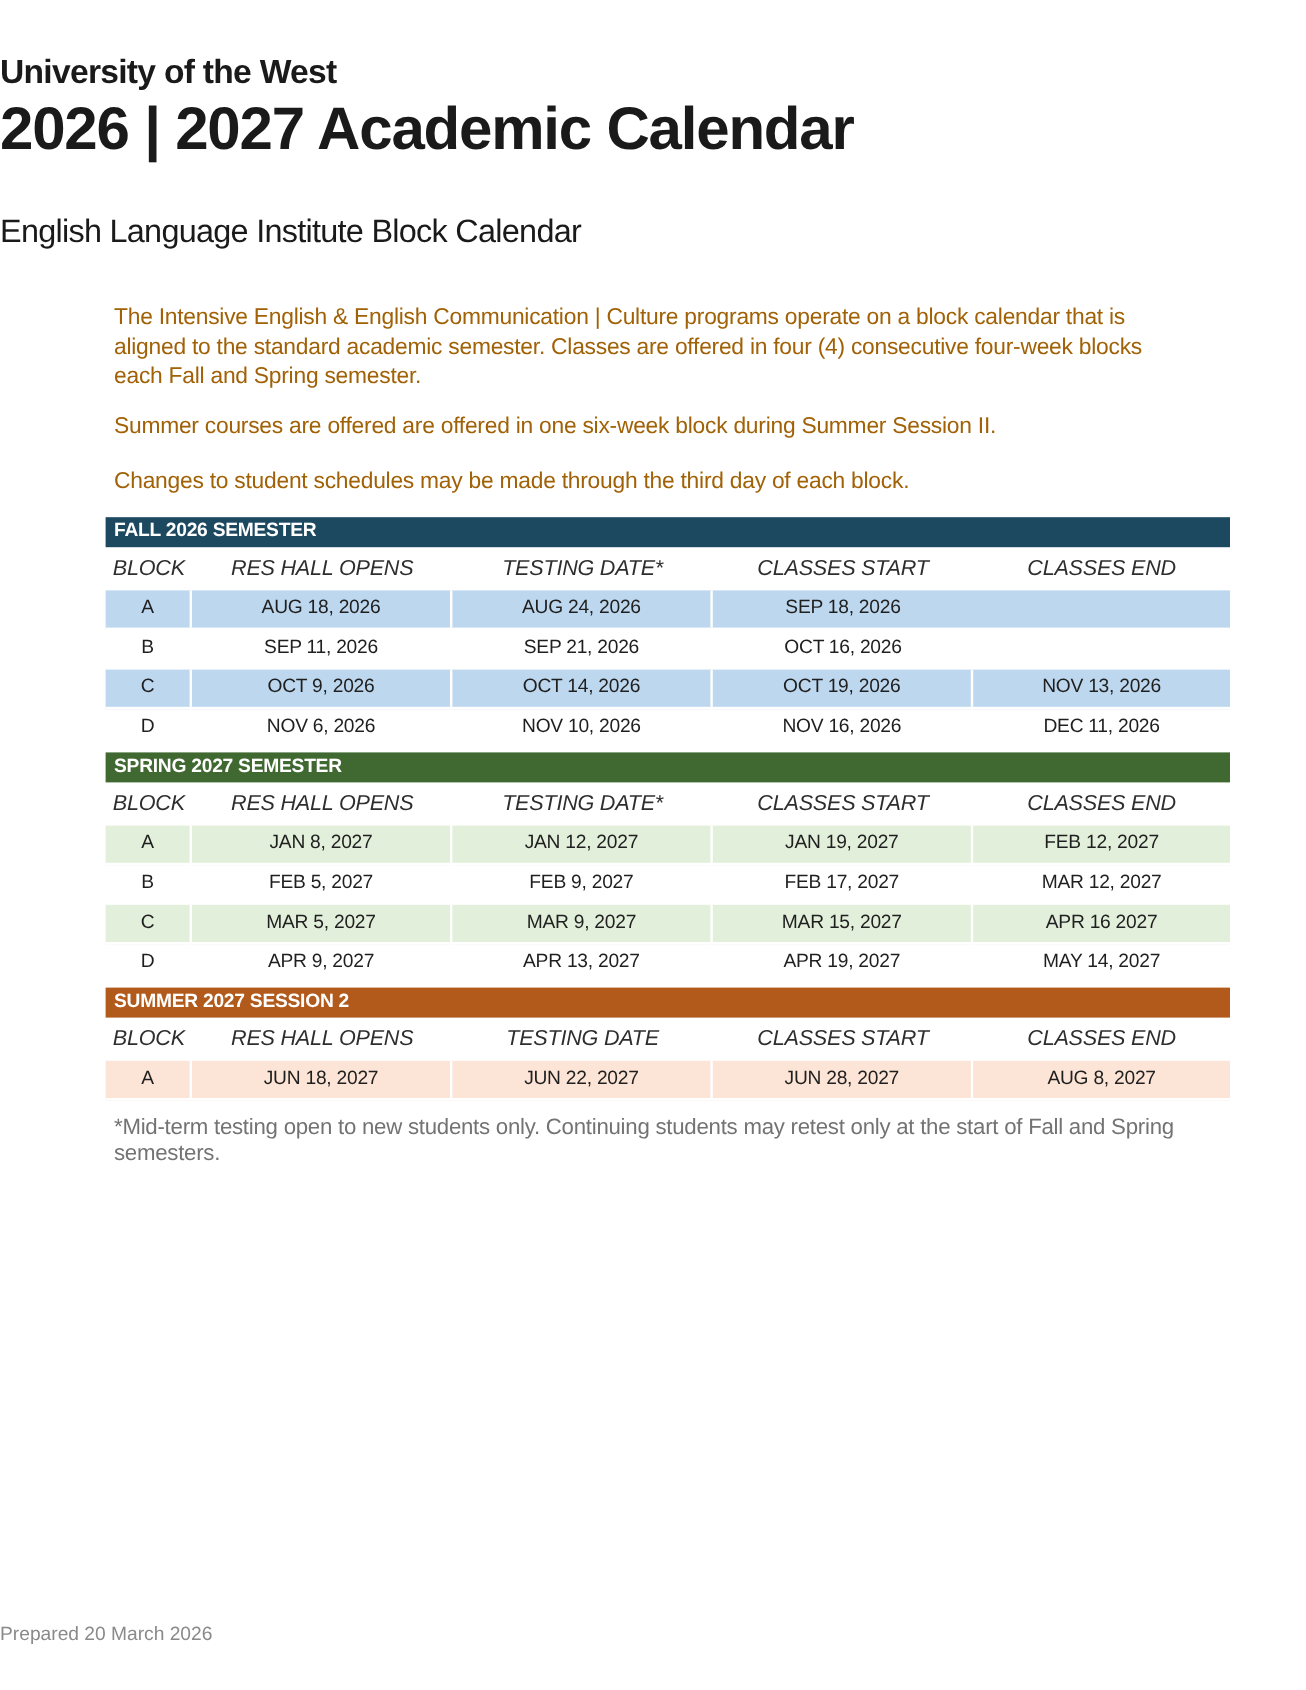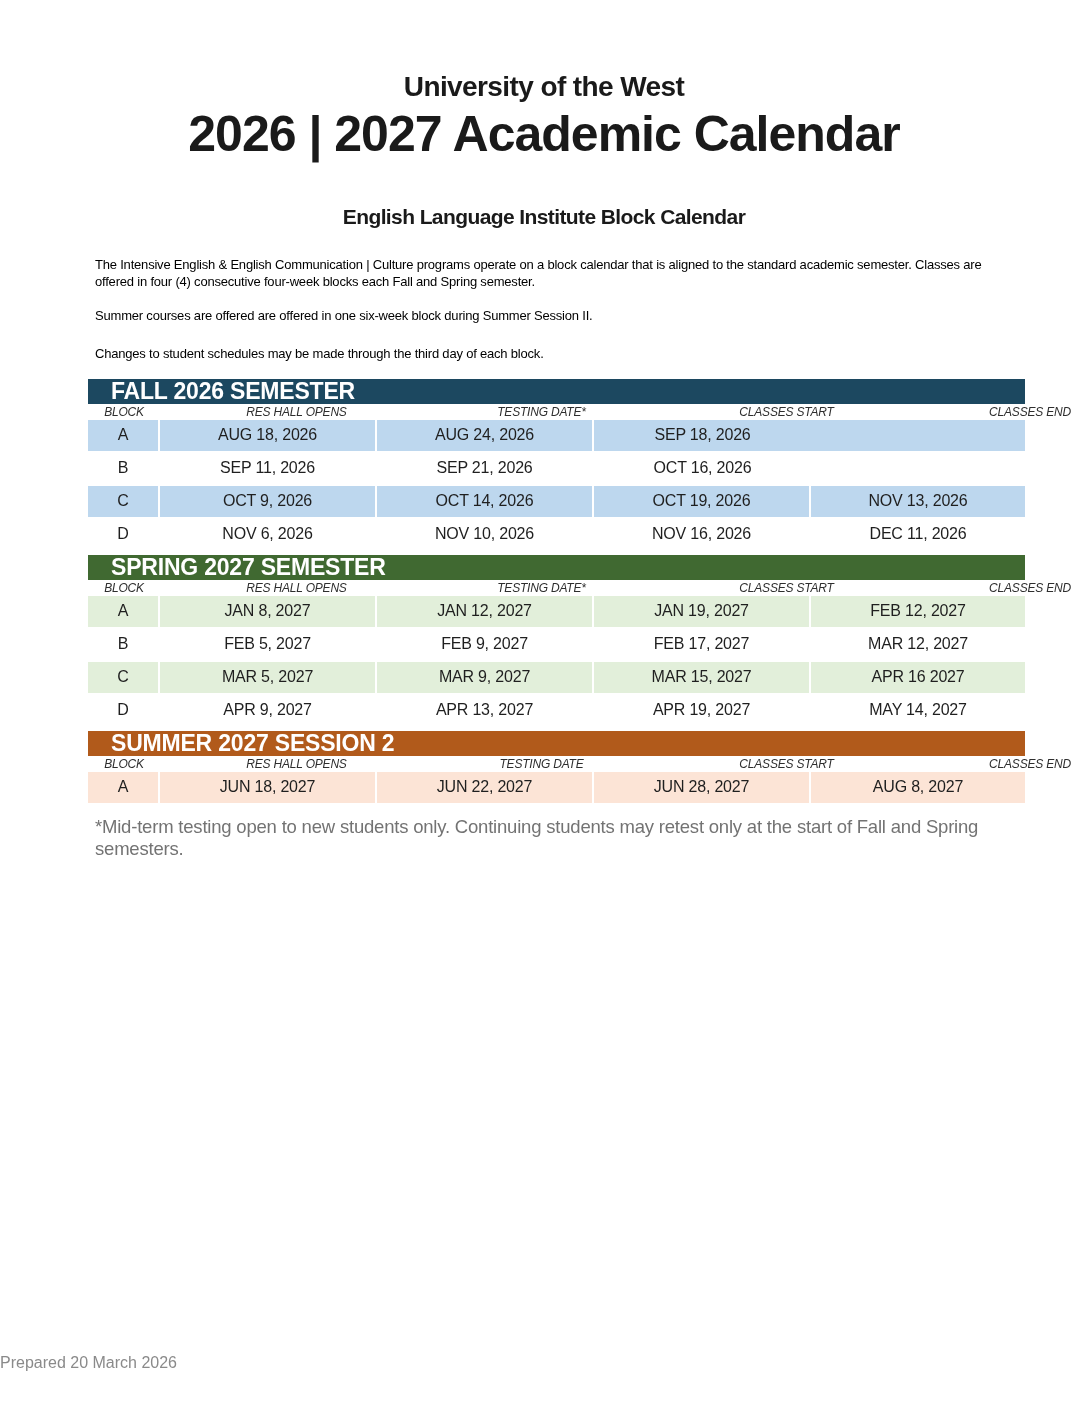--- a/index.html
+++ b/index.html
@@ -8,57 +8,56 @@
     width:1088px;
     height:1408px;
     margin:0 auto;
     background:#ffffff;
     font-family:"Liberation Sans", sans-serif;
     color:#222;
     overflow:hidden;
   }
 
   
-  .doc-header { text-align:center; padding-top:70px; color:#1a1a1a; }
+  .doc-header { padding-top:43px; color:#1a1a1a; }
   .org-name   { font-size:28px; font-weight:bold; letter-spacing:-0.6px; line-height:1.2; }
   .doc-title  { font-size:50px; font-weight:bold; letter-spacing:-1px;  line-height:1.15; margin-top:2px; }
-  .doc-subtitle { font-size:21px; font-weight:bold; letter-spacing:-0.6px; margin-top:42px; }
-
-  
-  .intro { margin:28px 100px 0 95px; font-size:13px; line-height:1.3; color:#000000; letter-spacing:-0.2px; }
+  .doc-subtitle { font-size:27px; font-weight:normal; letter-spacing:-0.6px; margin-top:42px; }
+
+  
+  .intro { margin:44px 100px 0 95px; font-size:19px; line-height:1.3; color:#a16207; letter-spacing:-0.2px; }
   .intro p { margin:0; }
   .intro p + p { margin-top:17px; }
   .intro p.gap-lg { margin-top:21px; }
 
   
   .tables { margin:16px 0 0 88px; width:937px; }
   .section + .section { margin-top:3px; }
 
   .section-bar {
     height:25px;
     display:flex; align-items:center;
-    padding-left:23px; box-sizing:border-box;
-    color:#ffffff; font-weight:bold; font-size:23px; letter-spacing:-0.2px;
+    padding-left:7px; box-sizing:border-box;
+    color:#ffffff; font-weight:bold; font-size:16px; letter-spacing:-0.2px;
   }
   .section-fall   .section-bar { background:var(--fall-header-bg,   #1C4860); }
   .section-spring .section-bar { background:var(--spring-header-bg, #406931); }
   .section-summer .section-bar { background:var(--summer-header-bg, #B15A1B);text-align:center; }
 
   .grid-row {
     display:grid;
     grid-template-columns:72px 217px 217px 217px 214px;
   }
   .cols-row {
-    height:16px;
+    height:36px;
     align-items:center;
     font-style:italic;
-    font-size:12px;
+    font-size:18px;
     color:#2e2e2e;
     letter-spacing:-0.2px;
-    gap:28px;
   }
   .cols-row .cell { text-align:center; }
 
   .data-row {
     height:33px;
     box-sizing:border-box;
     border-bottom:2px solid #ffffff;
     font-size:16px;
     color:#1f1f1f;
     letter-spacing:-0.2px;

